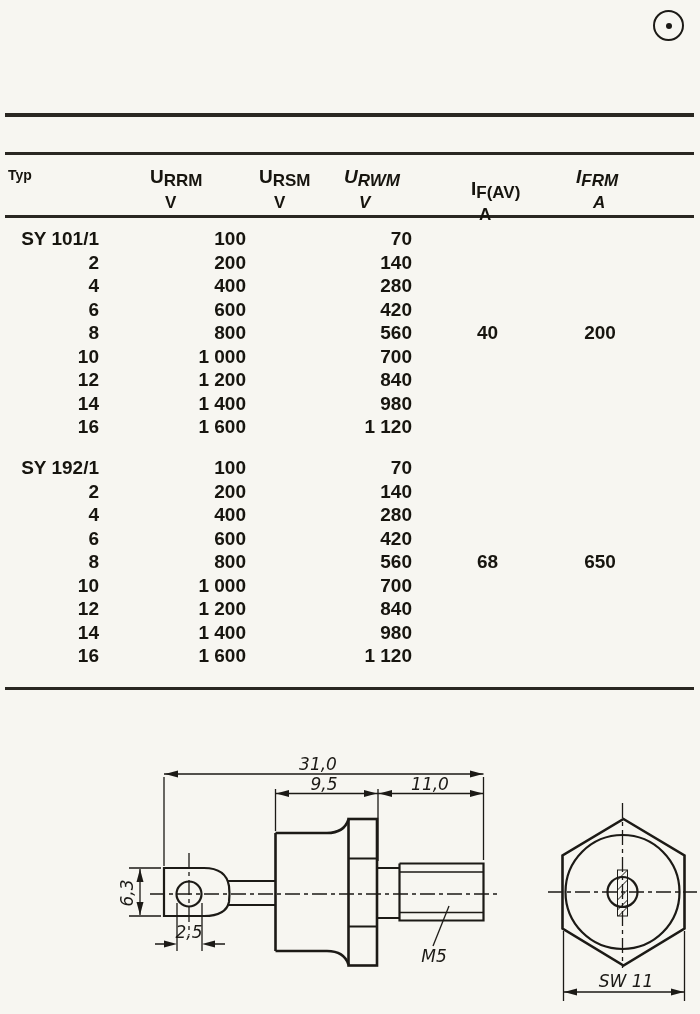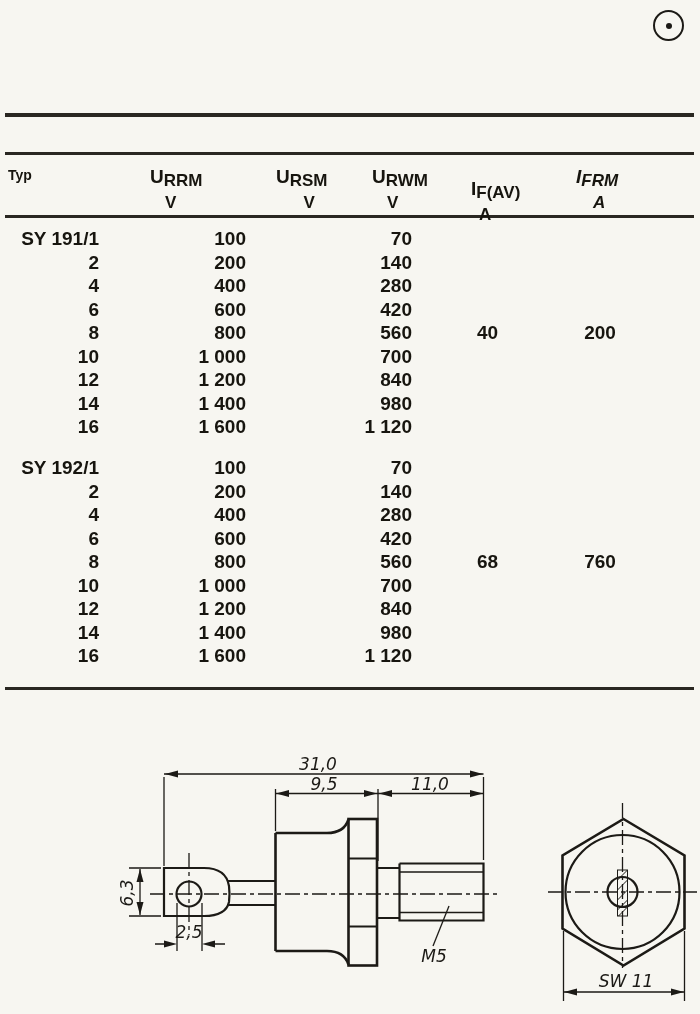--- a/index.html
+++ b/index.html
@@ -16,21 +16,21 @@
   .rule{position:absolute;left:5px;width:689px;background:#2a2722;}
   .ruleA{top:113px;height:4px;}
   .ruleB{top:152px;height:3px;}
   .ruleC{top:215px;height:3px;}
   .ruleD{top:687px;height:3px;}
   
   .h-typ{position:absolute;left:8px;top:167px;font-size:14px;font-weight:700;}
   .hcol{position:absolute;top:167px;font-size:19px;font-weight:700;line-height:19px;}
   .hcol sub{font-size:17px;vertical-align:-3px;letter-spacing:0;}
   .hunit{margin-top:3px;font-size:17px;}
-  .hc1{left:150px;} .hc2{left:276px;text-align:center;} .hc3{left:372px;} .hc4{left:471px;margin-top:12px;} .hc5{left:576px;font-style:italic;}
+  .hc1{left:150px;} .hc2{left:259px;} .hc3{left:344px;font-style:italic;} .hc4{left:471px;margin-top:12px;} .hc5{left:576px;font-style:italic;}
   .hc1 .hunit,.hc2 .hunit,.hc3 .hunit{margin-left:15px;}
   .hc4 .hunit{margin-left:8px;} .hc5 .hunit{margin-left:17px;}
   
   .block{position:absolute;left:0;width:700px;}
   .block1{top:227px;height:212px;}
   .block2{top:456px;height:212px;text-decoration:underline;}
   .trow{position:relative;height:23.5px;}
   .cell{position:absolute;top:0;line-height:23.5px;font-size:19px;font-weight:700;text-align:right;white-space:pre;}
   .cell.typ{left:0;width:99px;}
   .cell.v1{left:87px;width:159px;}
@@ -82,21 +82,21 @@
     <div class="hunit">A</div>
   </div>
   <div class="hcol hc5">
     <div><span>I</span><sub>FRM</sub></div>
     <div class="hunit">A</div>
   </div>
 
   <div class="block block1">
     <div>
         <div class="trow">
-          <span class="cell typ">SY 191/1</span>
+          <span class="cell typ">SY 101/1</span>
           <span class="cell v1">100</span>
           <span class="cell v2">70</span>
         </div>
         <div class="trow">
           <span class="cell typ">2</span>
           <span class="cell v1">200</span>
           <span class="cell v2">140</span>
         </div>
         <div class="trow">
           <span class="cell typ">4</span>
@@ -180,21 +180,21 @@
           <span class="cell v1">1 400</span>
           <span class="cell v2">980</span>
         </div>
         <div class="trow">
           <span class="cell typ">16</span>
           <span class="cell v1">1 600</span>
           <span class="cell v2">1 120</span>
         </div>
       </div>
     <div class="mcell mif">68</div>
-    <div class="mcell mifrm">760</div>
+    <div class="mcell mifrm">650</div>
   </div>
 
   <svg class="drw drw1" width="405" height="240" viewBox="105 745 405 240">
 
     <path class="thin" d="M164,777 V866 M483.5,777 V860 M378,789 V861 M275.5,789 V831"></path>
 
     <path class="thin" d="M164,774 H483.5 M275.5,793.5 H378 M378,793.5 H483.5"></path>
     <polygon class="arrow" points="165,774 178,770.5 178,777.5"></polygon>
     <polygon class="arrow" points="483,774 470,770.5 470,777.5"></polygon>
     <polygon class="arrow" points="276,793.5 289,790 289,797"></polygon>

